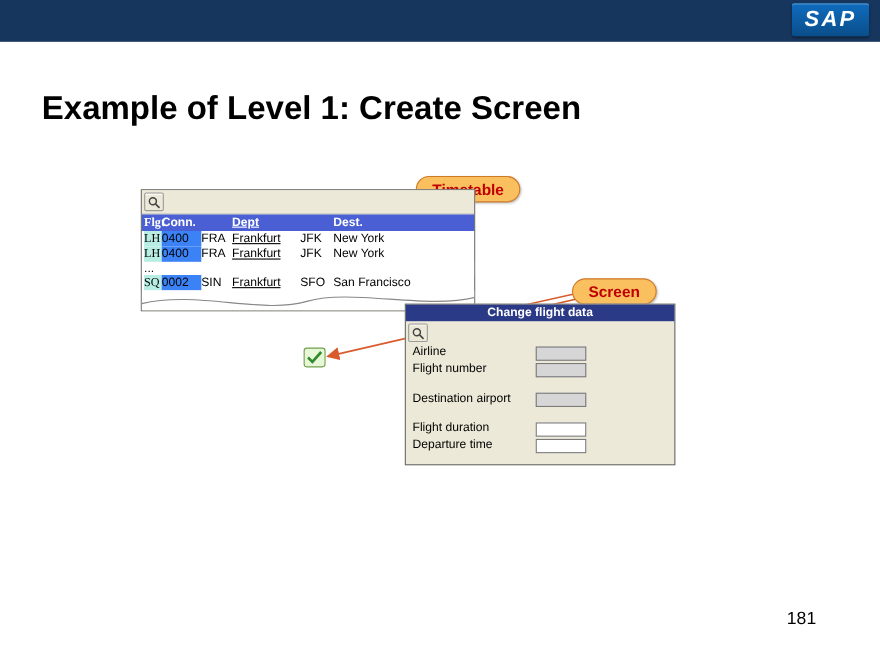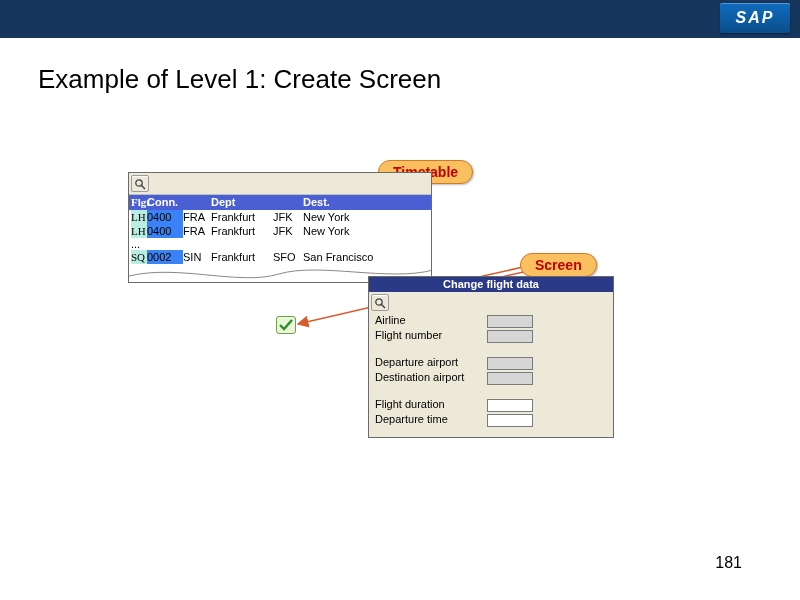--- a/index.html
+++ b/index.html
@@ -20,34 +20,34 @@
   .logo {
     position: absolute;
     right: 10px;
     top: 3px;
     width: 70px;
     height: 30px;
     background: linear-gradient(180deg,#0f6cbf 0%,#0a4e8a 100%);
     border-radius: 2px;
     color: #fff;
     font-weight: bold;
-    font-size: 16px;
+    font-size: 20px;
     font-style: italic;
     letter-spacing: 2px;
     display: flex;
     align-items: center;
     justify-content: center;
     box-shadow: 0 1px 2px rgba(0,0,0,.4), inset 0 1px 0 rgba(255,255,255,.3);
   }
   .page-title {
     position: absolute;
-    top: 47px;
+    top: 62px;
     left: 38px;
-    font-size: 26px;
-    font-weight: normal;
+    font-size: 30px;
+    font-weight: bold;
     color: #000;
   }
   .page-number {
     position: absolute;
     bottom: 28px;
     right: 58px;
     font-size: 16px;
     color: #000;
   }
 
@@ -85,21 +85,21 @@
     background: #4a5fd3;
     color: #fff;
     font-weight: bold;
     padding: 0 2px;
     line-height: 15px;
   }
   .tt-head span, .tt-row span { display: inline-block; }
   .c-flgt { width: 16px; font-family: Liberation Serif, serif; }
   .c-conn { width: 36px; }
   .c-fra  { width: 28px; }
-  .c-dept { width: 62px; }
+  .c-dept { width: 62px; text-decoration: underline; }
   .c-code { width: 30px; }
   .c-dest { width: 110px; }
   .tt-body {
     background: #fff;
     position: relative;
   }
   .tt-row {
     display: flex;
     padding: 0 2px;
     line-height: 14px;
@@ -303,24 +303,20 @@
     <div class="scr-row">
       <label>Airline</label>
       <input style="">
     </div>
     <div class="scr-row">
       <label>Flight number</label>
       <input style="">
     </div>
     <div class="scr-gap"></div>
     <div class="scr-row">
-      <label>Departure airport</label>
-      <input style="">
-    </div>
-    <div class="scr-row">
       <label>Destination airport</label>
       <input style="">
     </div>
     <div class="scr-gap"></div>
     <div class="scr-row">
       <label>Flight duration</label>
       <input class="white" style="">
     </div>
     <div class="scr-row">
       <label>Departure time</label>

